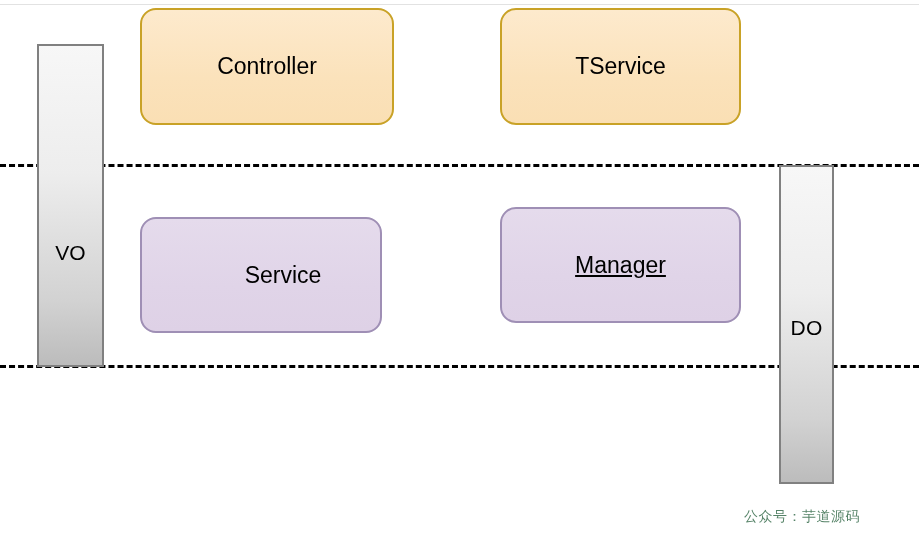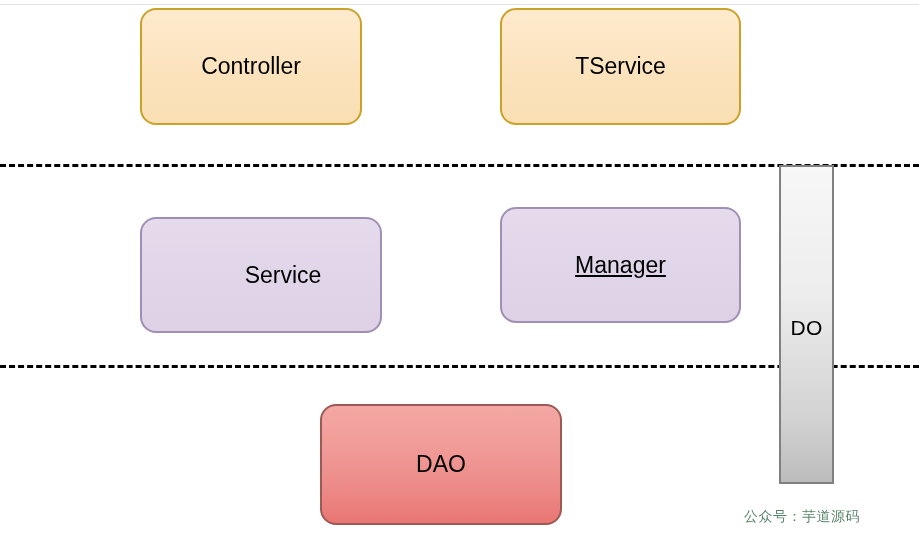--- a/index.html
+++ b/index.html
@@ -97,21 +97,21 @@
   }
   .node.tier-service {
     background: linear-gradient(to bottom, #e5dbec 0%, #e0d4e8 60%, #ded1e6 100%);
     border: 2px solid #9f8fb5;
   }
   .node.tier-dao {
     background: linear-gradient(to bottom, #f4a7a4 0%, #f09b98 35%, #ec8a88 70%, #e97673 100%);
     border: 2px solid #9c5a55;
   }
 
-  #node-controller { left: 140px; top: 8px;   width: 222px; height: 117px; }
+  #node-controller { left: 140px; top: 8px;   width: 254px; height: 117px; }
   #node-tservice   { left: 500px; top: 8px;   width: 241px; height: 117px; }
   #node-service    { left: 140px; top: 217px; width: 242px; height: 116px; padding-left: 44px; }
   #node-manager    { left: 500px; top: 207px; width: 241px; height: 116px; text-decoration: underline; }
   #node-dao        { left: 320px; top: 404px; width: 242px; height: 121px; }
 
   
   .watermark {
     position: absolute;
     left: 744px;
     top: 508px;
@@ -125,20 +125,23 @@
 </head>
 <body>
 
 <div id="canvas">
 
   <div class="top-rule"></div>
 
   <div class="layer-divider upper"></div>
   <div class="layer-divider lower"></div>
 
+  <div class="vbar" id="bar-vo">
+    <span class="vbar-label">VO</span>
+  </div>
 
   <div class="vbar" id="bar-do">
     <span class="vbar-label">DO</span>
   </div>
 
   <div class="node tier-web" id="node-controller">
     <span class="node-label">Controller</span>
   </div>
 
   <div class="node tier-web" id="node-tservice">
@@ -146,19 +149,16 @@
   </div>
 
   <div class="node tier-service" id="node-service">
     <span class="node-label">Service</span>
   </div>
 
   <div class="node tier-service" id="node-manager">
     <span class="node-label">Manager</span>
   </div>
 
-  <div class="node tier-dao" id="node-dao">
-    <span class="node-label">DAO</span>
-  </div>
 
   <div class="watermark">公众号：芋道源码</div>
 
 </div>
 
 </body></html>

